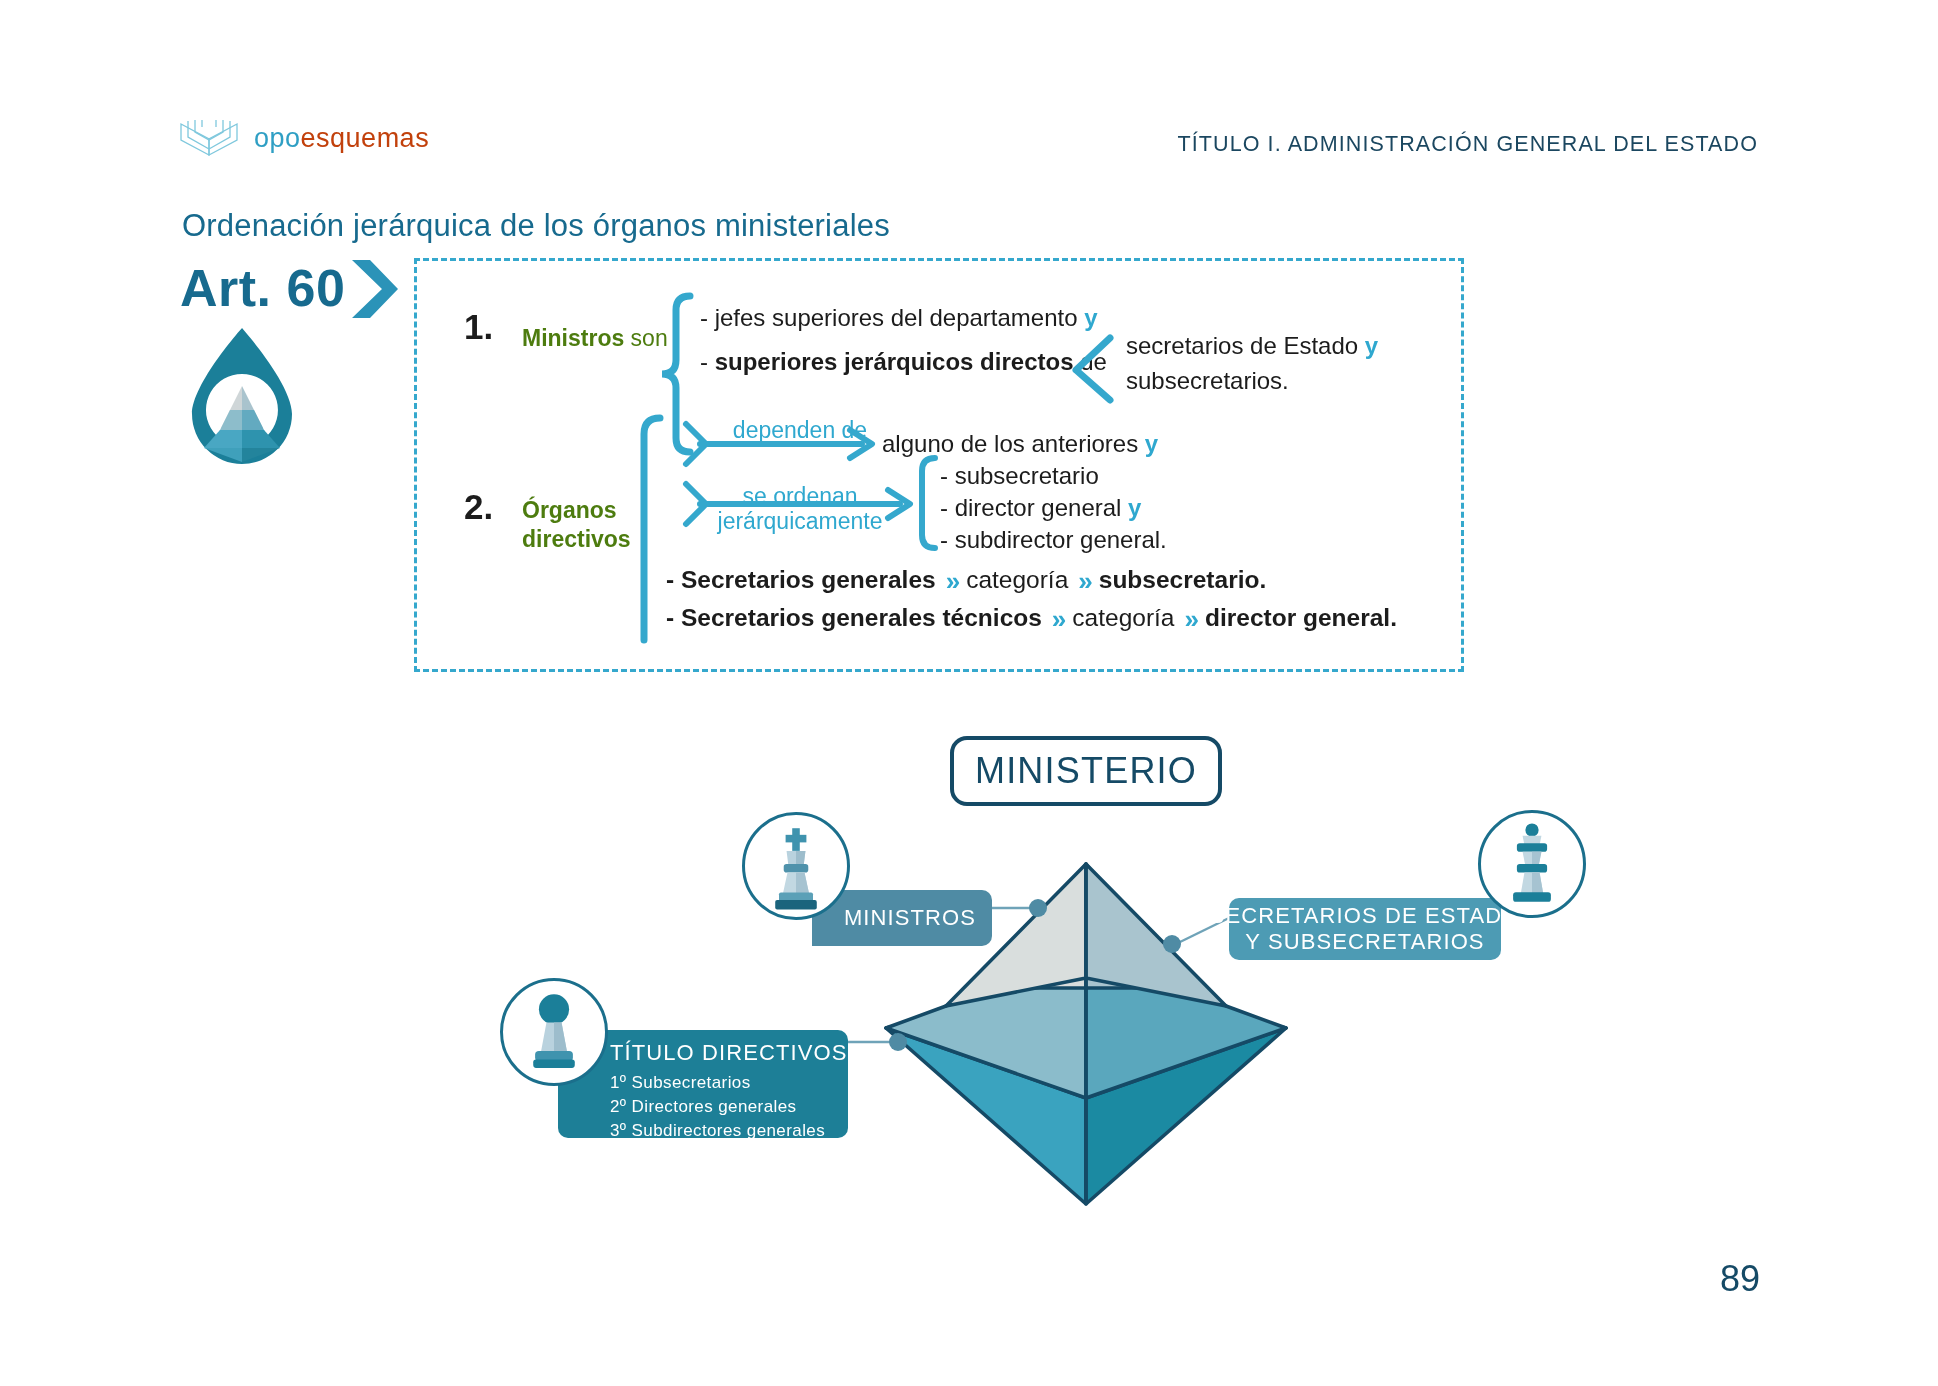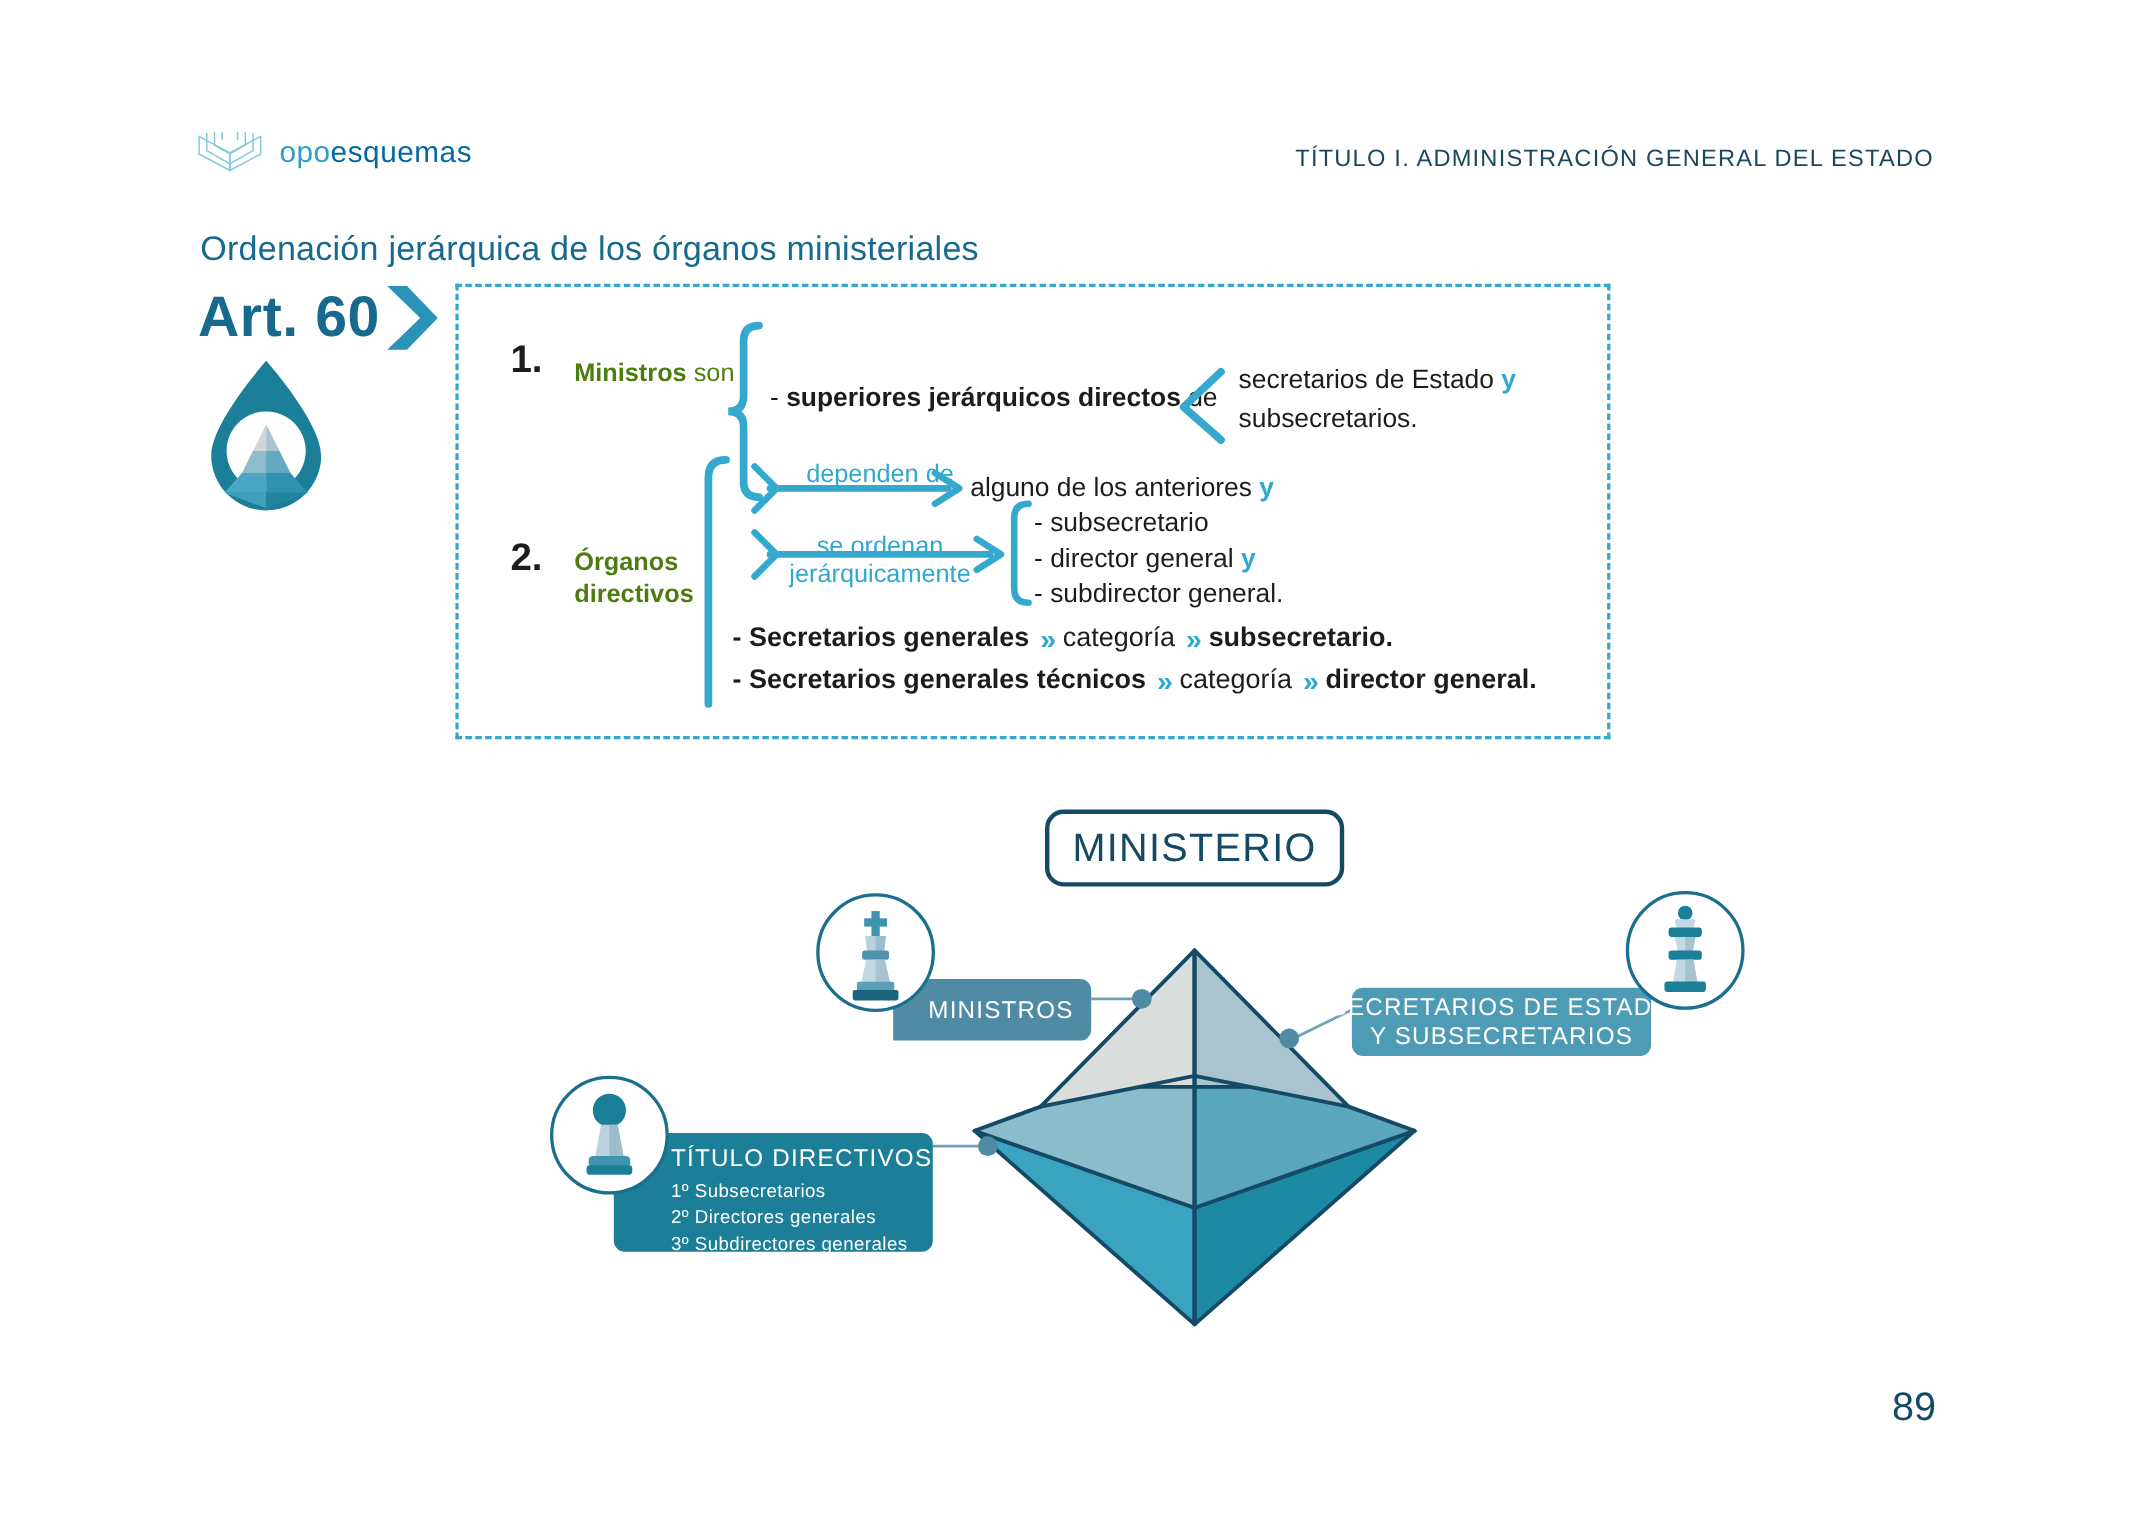--- a/index.html
+++ b/index.html
@@ -30,21 +30,21 @@
     align-items: center;
     gap: 14px;
   }
   #brand-mark { width: 62px; height: 40px; display:block; }
   #brand-text {
     font-size: 27px;
     letter-spacing: .5px;
     white-space: nowrap;
   }
   #brand-text .a { color:#2f9fc4; }
-  #brand-text .b { color:#0369a1; }
+  #brand-text .b { color:#c2410c; }
 
   #doc-header {
     position: absolute;
     right: 180px;
     top: 132px;
     font-size: 21.5px;
     letter-spacing: 1.1px;
     color: #1b4760;
     white-space: nowrap;
   }
@@ -282,20 +282,21 @@
       <polygon points="28,126 66,126 66,140" fill="#3fa0bb"></polygon>
       <polygon points="104,126 66,126 66,140" fill="#23849c"></polygon>
     </g>
   </svg>
 
   <div id="content-box"></div>
 
   <div class="item-num" style="left:464px; top:307px;">1.</div>
   <div class="item-label" style="left:522px; top:324px;"><span>Ministros</span><span class="light"> son</span></div>
 
+  <div class="body-text" style="left:700px; top:304px;"><span>- </span><span>jefes superiores del departamento </span><span class="cyan">y</span></div>
 
   <div class="body-text" style="left:700px; top:348px;"><span>- </span><b>superiores jerárquicos directos</b><span> de</span></div>
 
   <div class="body-text" style="left:1126px; top:332px;"><span>secretarios de Estado </span><span class="cyan">y</span></div>
   <div class="body-text" style="left:1126px; top:367px;">subsecretarios.</div>
 
   <div class="item-num" style="left:464px; top:487px;">2.</div>
   <div class="item-label" style="left:522px; top:496px;"><span>Órganos</span><br><span>directivos</span></div>
 
   <div class="arrow-label" style="left:700px; top:418px; width:200px;">dependen de</div>

